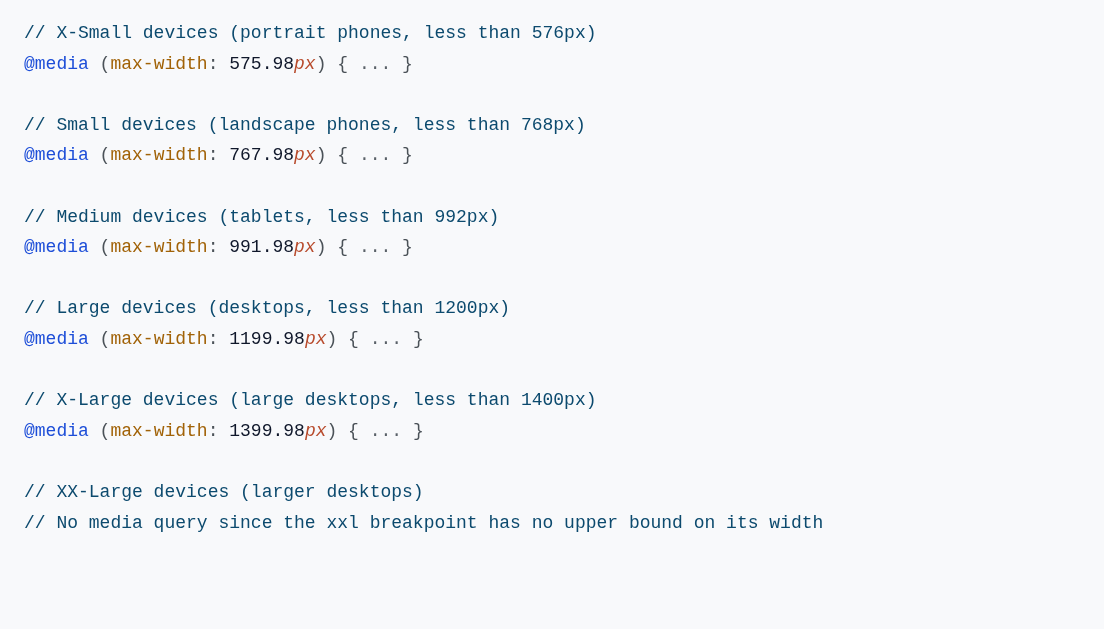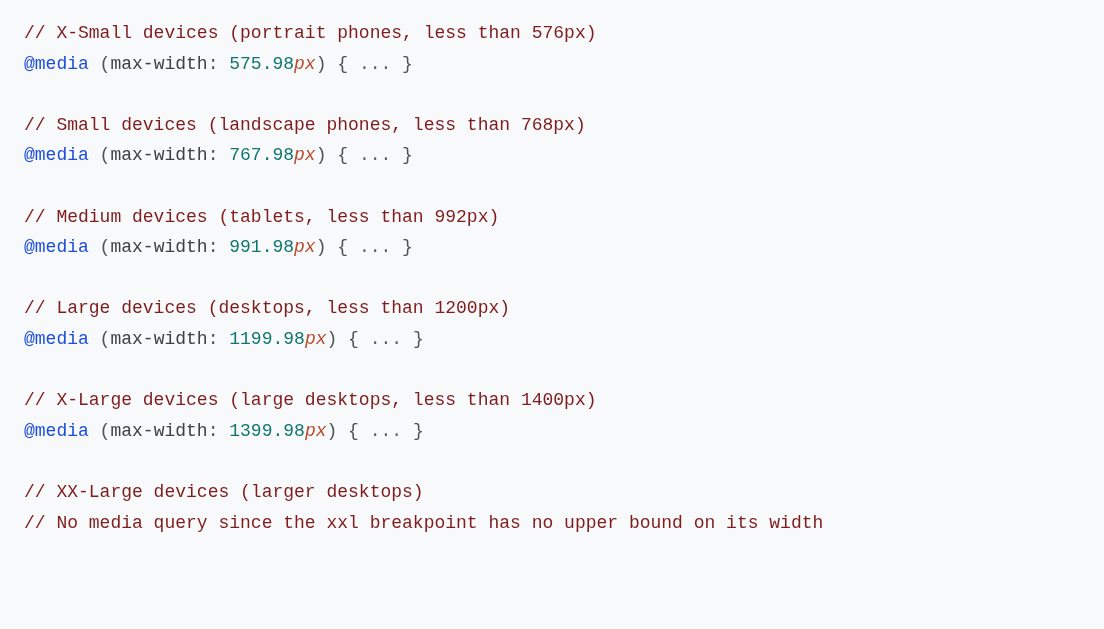--- a/index.html
+++ b/index.html
@@ -6,25 +6,25 @@
     body {
       background: #f8f9fb;
       font-family: "SFMono-Regular", Consolas, "Liberation Mono", Menlo, monospace;
       font-size: 18px;
       line-height: 1.7;
       padding: 18px 24px;
       color: #3a3f44;
       width: 1104px;
     }
     .code-block { white-space: pre; }
-    .tok-comment { color: #7f1d1d; }
+    .tok-comment { color: #0c4a6e; }
     .tok-atrule  { color: #1d4ed8; }
     .tok-punct   { color: #4b5258; }
-    .tok-prop    { color: #404040; }
-    .tok-number  { color: #0f766e; }
+    .tok-prop    { color: #a16207; }
+    .tok-number  { color: #0f172a; }
     .tok-unit    { color: #b84c2e; font-style: italic; }
     .tok-ellipsis{ color: #5a6168; }
     .line { display: block; }
   </style>
 </head>
 <body>
 
 <div class="code-block"><span class="line"><span class="tok-comment">// X-Small devices (portrait phones, less than 576px)</span></span><span class="line"><span class="tok-atrule">@media</span><span class="tok-punct"> (</span><span class="tok-prop">max-width</span><span class="tok-punct">: </span><span class="tok-number">575.98</span><span class="tok-unit">px</span><span class="tok-punct">)</span><span class="tok-punct"> { </span><span class="tok-ellipsis">...</span><span class="tok-punct"> }</span></span><span class="line"> </span><span class="line"><span class="tok-comment">// Small devices (landscape phones, less than 768px)</span></span><span class="line"><span class="tok-atrule">@media</span><span class="tok-punct"> (</span><span class="tok-prop">max-width</span><span class="tok-punct">: </span><span class="tok-number">767.98</span><span class="tok-unit">px</span><span class="tok-punct">)</span><span class="tok-punct"> { </span><span class="tok-ellipsis">...</span><span class="tok-punct"> }</span></span><span class="line"> </span><span class="line"><span class="tok-comment">// Medium devices (tablets, less than 992px)</span></span><span class="line"><span class="tok-atrule">@media</span><span class="tok-punct"> (</span><span class="tok-prop">max-width</span><span class="tok-punct">: </span><span class="tok-number">991.98</span><span class="tok-unit">px</span><span class="tok-punct">)</span><span class="tok-punct"> { </span><span class="tok-ellipsis">...</span><span class="tok-punct"> }</span></span><span class="line"> </span><span class="line"><span class="tok-comment">// Large devices (desktops, less than 1200px)</span></span><span class="line"><span class="tok-atrule">@media</span><span class="tok-punct"> (</span><span class="tok-prop">max-width</span><span class="tok-punct">: </span><span class="tok-number">1199.98</span><span class="tok-unit">px</span><span class="tok-punct">)</span><span class="tok-punct"> { </span><span class="tok-ellipsis">...</span><span class="tok-punct"> }</span></span><span class="line"> </span><span class="line"><span class="tok-comment">// X-Large devices (large desktops, less than 1400px)</span></span><span class="line"><span class="tok-atrule">@media</span><span class="tok-punct"> (</span><span class="tok-prop">max-width</span><span class="tok-punct">: </span><span class="tok-number">1399.98</span><span class="tok-unit">px</span><span class="tok-punct">)</span><span class="tok-punct"> { </span><span class="tok-ellipsis">...</span><span class="tok-punct"> }</span></span><span class="line"> </span><span class="line"><span class="tok-comment">// XX-Large devices (larger desktops)</span></span><span class="line"><span class="tok-comment">// No media query since the xxl breakpoint has no upper bound on its width</span></span></div>
 
 </body></html>

